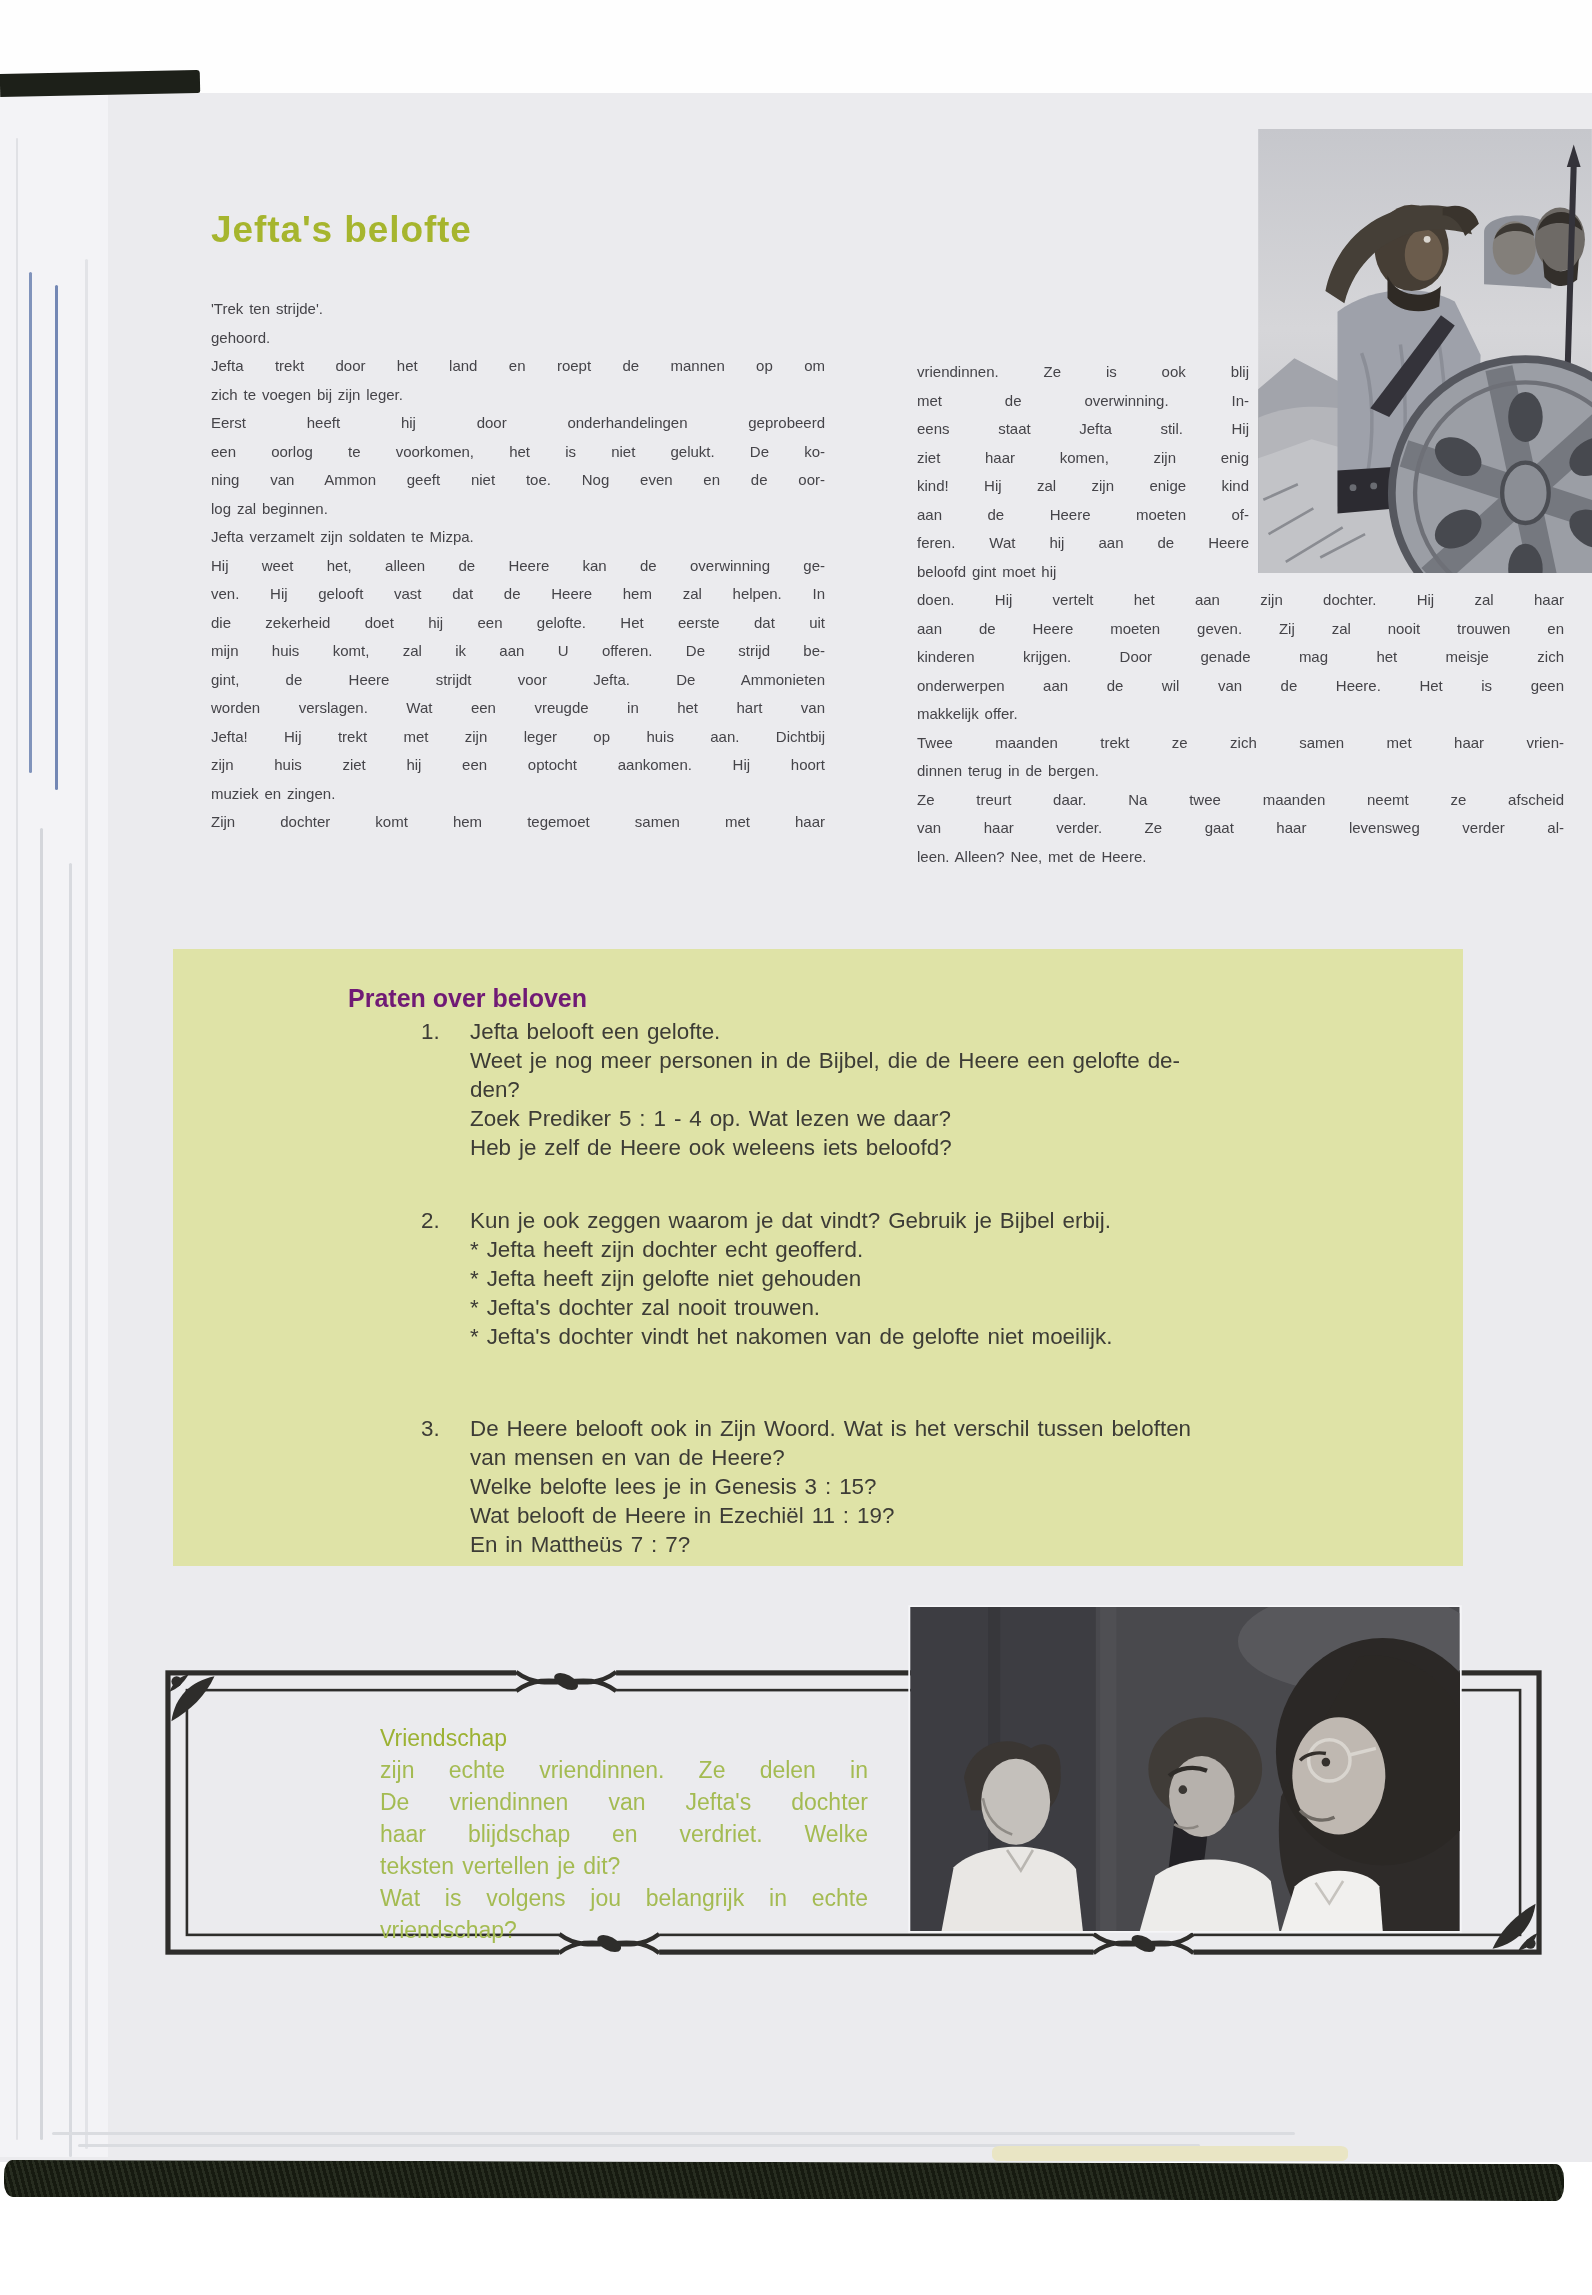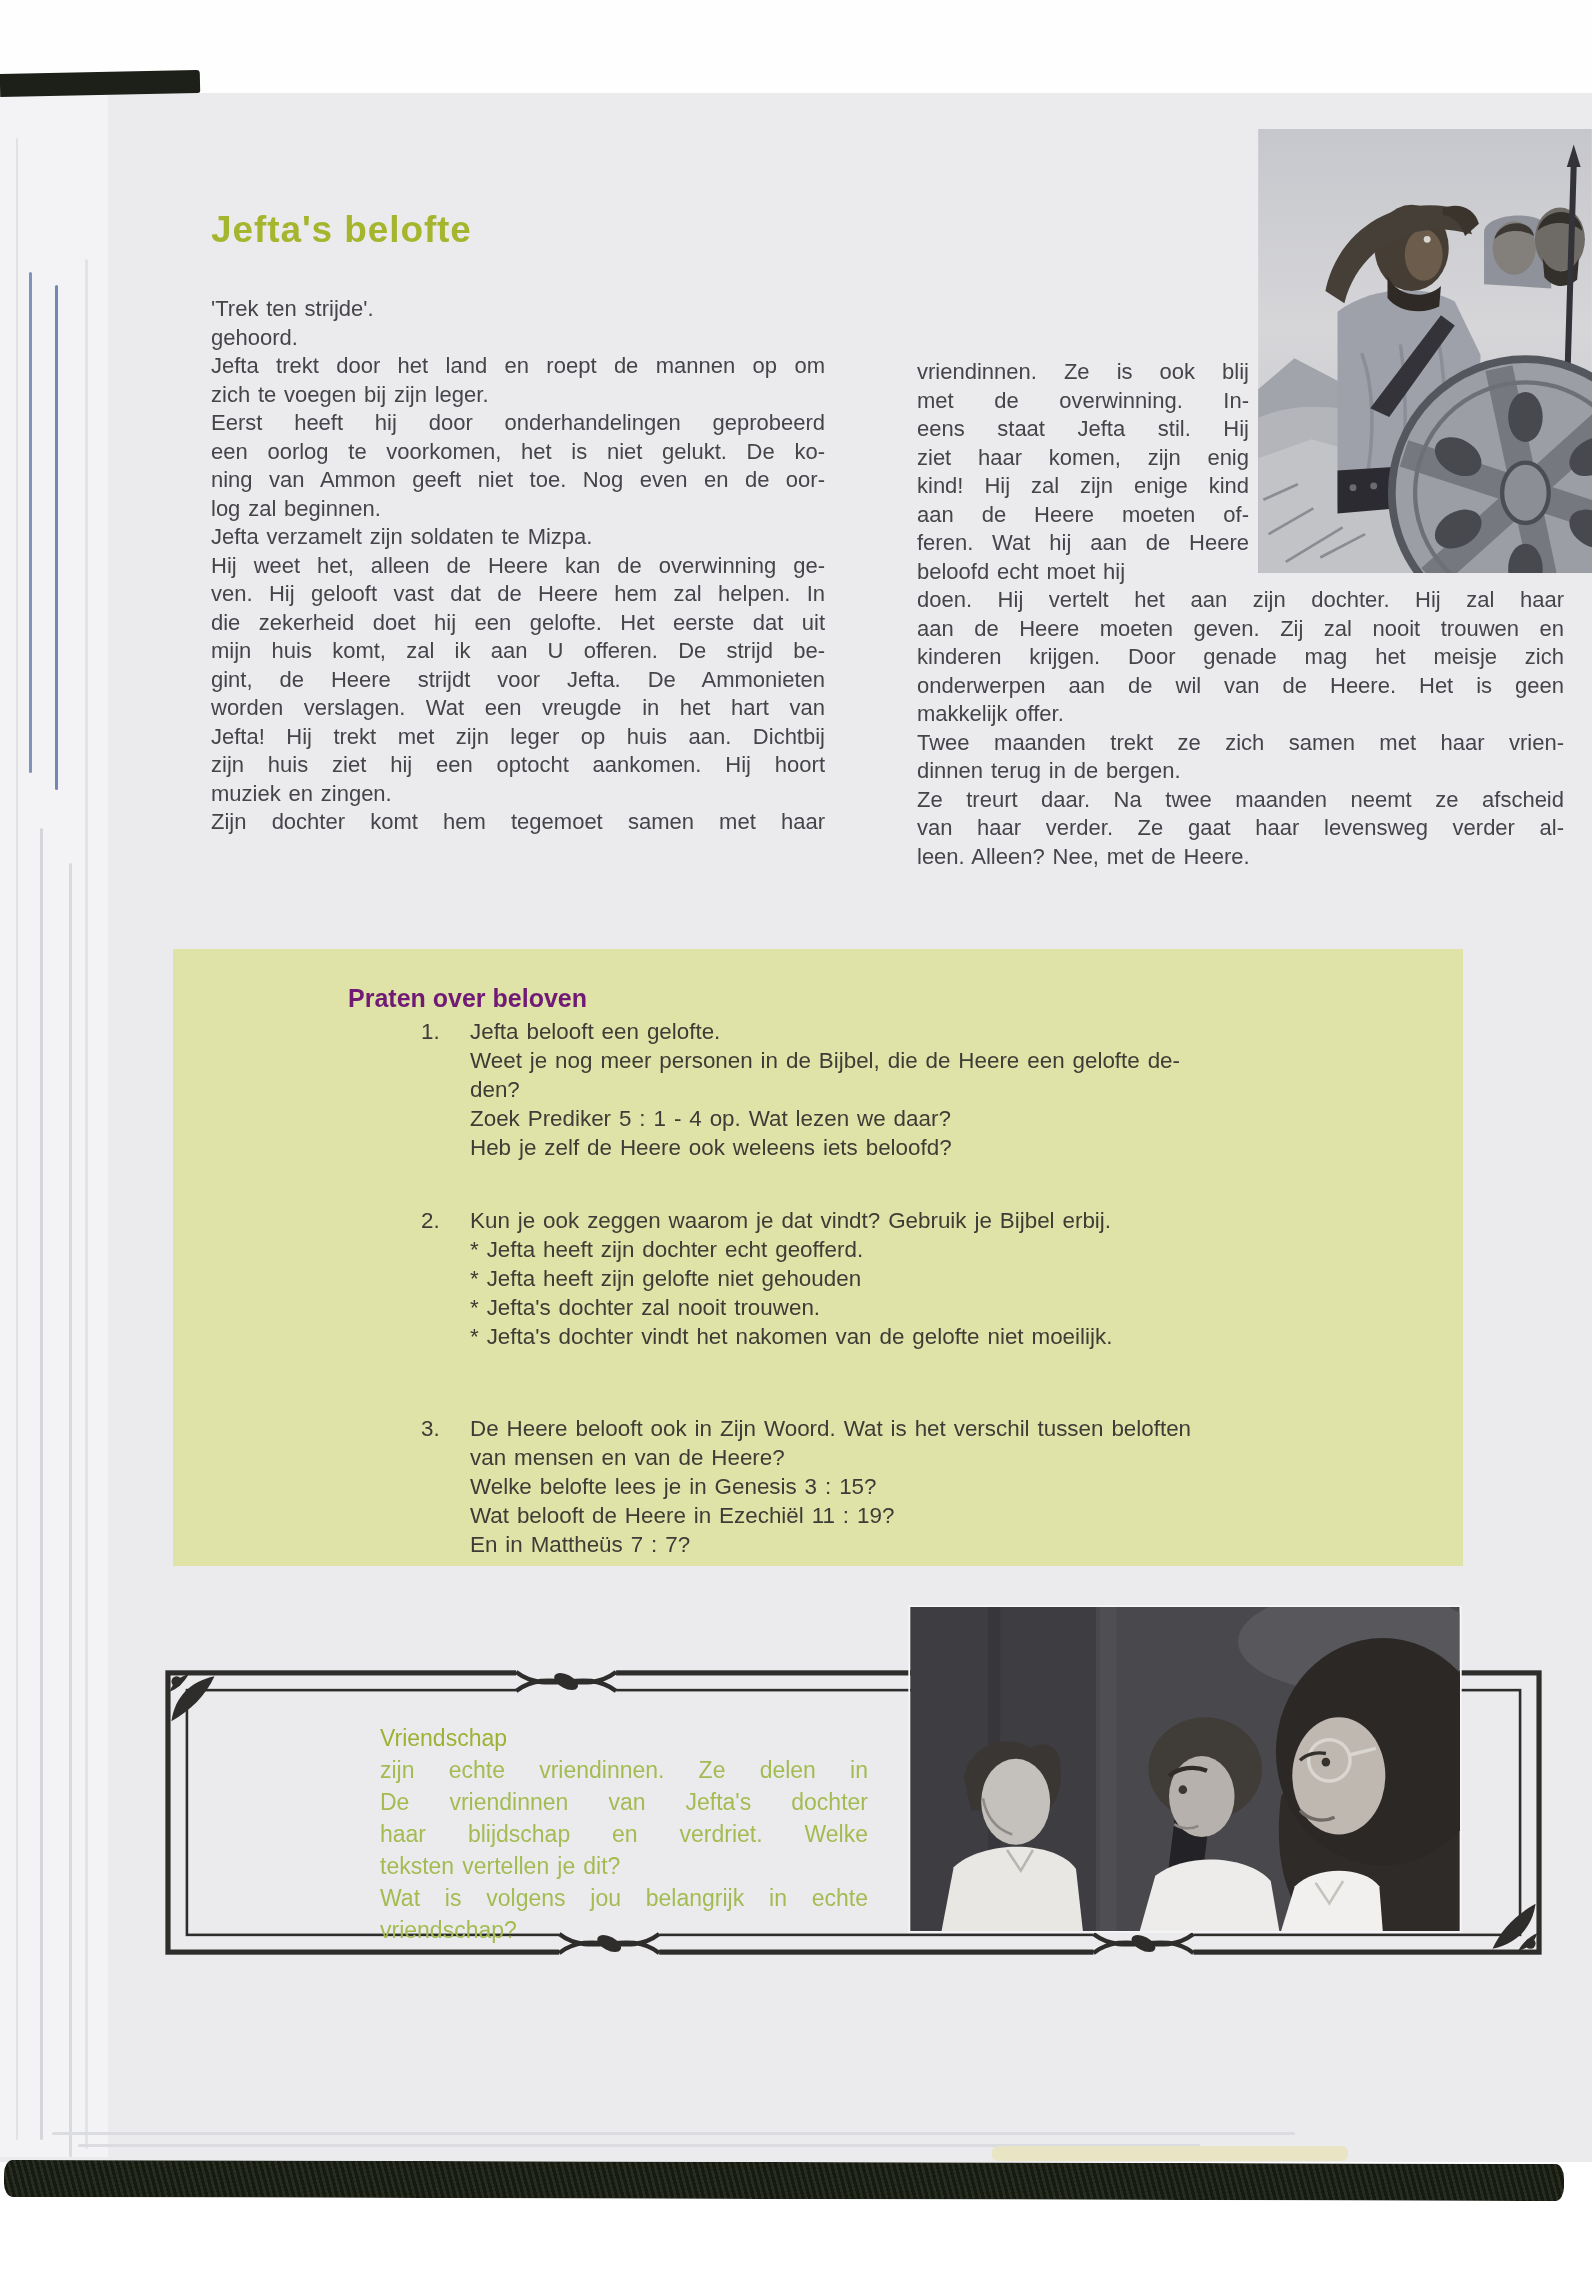--- a/index.html
+++ b/index.html
@@ -28,21 +28,21 @@
   }
   .page-bottom-line{position:absolute;height:2.6px;background:#dadce0;border-radius:1.7px;}
   .yellow-sliver{position:absolute;left:992px;top:2146px;width:356px;height:14.7px;background:#e9e5c4;border-radius:7px/5.2px;}
 
   
   .page-title{
     position:absolute;left:211px;top:209px;
     font-size:37px;font-weight:bold;letter-spacing:0.9px;
     color:var(--title_green,#a6b52e);
   }
-  .body-text{position:absolute;font-size:22px;line-height:28.5px;color:var(--text,#454449);word-spacing:1.7px;}
+  .body-text{position:absolute;font-size:15px;line-height:28.5px;color:var(--text,#454449);word-spacing:1.7px;}
   .col-left{left:211px;top:295px;width:614px;}
   .col-right-narrow{left:917px;top:358px;width:332px;}
   .col-right-wide{left:917px;top:586px;width:647px;}
   .tline{min-height:1em;}
   .just{text-align:justify;text-align-last:justify;}
 
   
   .green-box{
     position:absolute;left:173px;top:949px;width:1290px;height:617px;
     background:var(--box_bg,#dfe3a7);
@@ -114,21 +114,21 @@
       <div class="tline just">Zijn dochter komt hem tegemoet samen met haar</div>
     </div>
   <div class="body-text col-right-narrow">
       <div class="tline just">vriendinnen. Ze is ook blij</div>
       <div class="tline just">met de overwinning. In-</div>
       <div class="tline just">eens staat Jefta stil. Hij</div>
       <div class="tline just">ziet haar komen, zijn enig</div>
       <div class="tline just">kind! Hij zal zijn enige kind</div>
       <div class="tline just">aan de Heere moeten of-</div>
       <div class="tline just">feren. Wat hij aan de Heere</div>
-      <div class="tline">beloofd echt moet hij</div>
+      <div class="tline">beloofd gint moet hij</div>
     </div>
   <div class="body-text col-right-wide">
       <div class="tline just">doen. Hij vertelt het aan zijn dochter. Hij zal haar</div>
       <div class="tline just">aan de Heere moeten geven. Zij zal nooit trouwen en</div>
       <div class="tline just">kinderen krijgen. Door genade mag het meisje zich</div>
       <div class="tline just">onderwerpen aan de wil van de Heere. Het is geen</div>
       <div class="tline">makkelijk offer.</div>
       <div class="tline just">Twee maanden trekt ze zich samen met haar vrien-</div>
       <div class="tline">dinnen terug in de bergen.</div>
       <div class="tline just">Ze treurt daar. Na twee maanden neemt ze afscheid</div>

